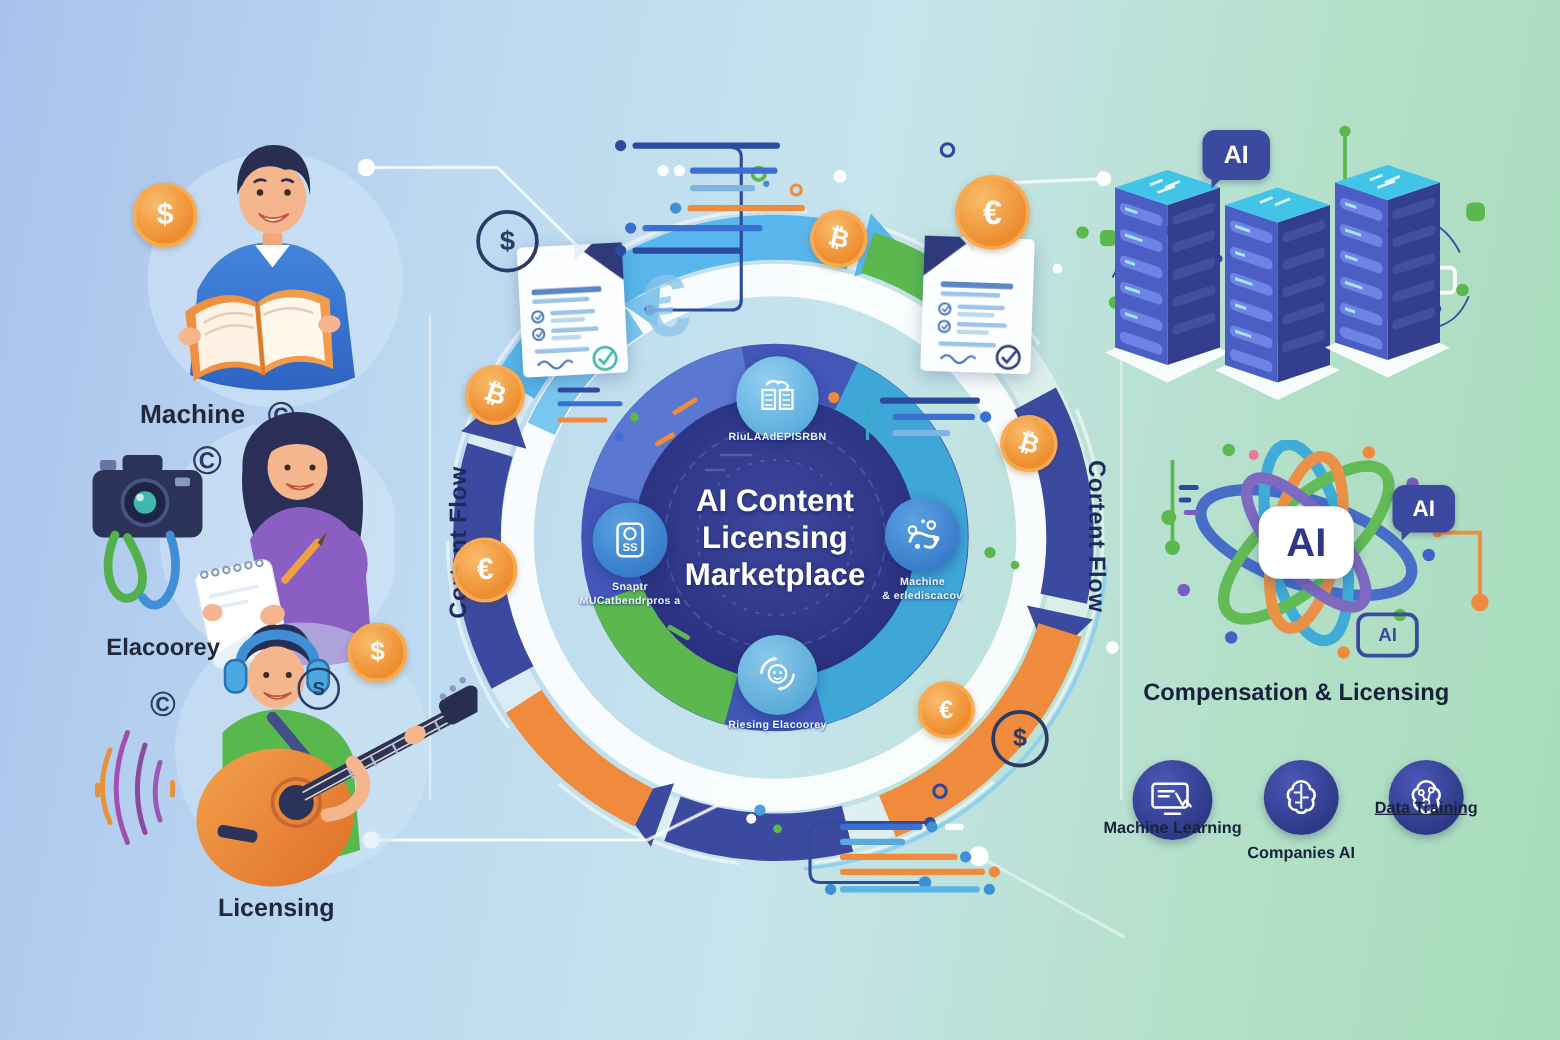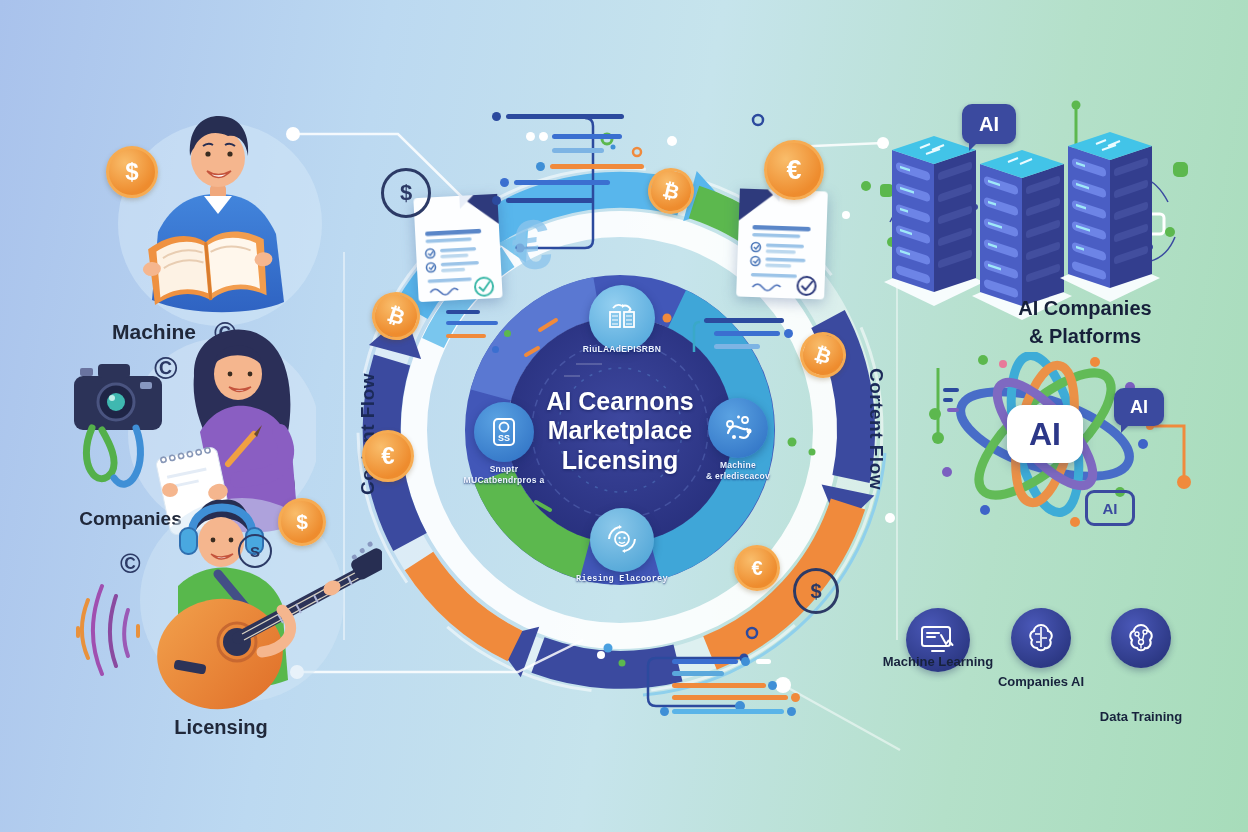--- a/index.html
+++ b/index.html
@@ -189,21 +189,21 @@
       <rect x="32" y="52" width="32" height="14" rx="4" fill="#2c3358"></rect>
       <rect x="14" y="56" width="13" height="8" rx="2" fill="#6a74a0"></rect>
       <rect x="74" y="70" width="12" height="7" rx="2" fill="#8898c0"></rect>
       <circle cx="50" cy="90" r="18" fill="#1f2546" stroke="#4a5480" stroke-width="3"></circle>
       <circle cx="50" cy="90" r="9" fill="#3fb8b0"></circle>
         <circle cx="46" cy="86" r="3" fill="#bfeee8"></circle>
       <path d="M26 116 C10 152 32 180 46 160 C52 148 44 132 36 118" fill="none" stroke="#54b04a" stroke-width="7" stroke-linecap="round"></path>
       <path d="M70 116 C84 154 62 186 48 166" fill="none" stroke="#3f8fd6" stroke-width="7" stroke-linecap="round"></path>
     </g>
   </svg>
-  <div class="lbl" style="left:68px;top:508px;width:125px;font-size:19px;">Companies</div>
+  <div class="lbl" style="left:68px;top:508px;width:125px;font-size:19px;">Elacoorey</div>
   <div class="copyright" style="left:154px;top:350px;font-size:32px;">©</div>
 
   <svg class="abs" style="left:70px;top:482px" width="312" height="260" viewBox="0 0 312 260">
     <defs>
         <linearGradient id="ggrad" x1="0" y1="0" x2="1" y2="1">
       <stop offset="0%" stop-color="#f2a14c"></stop>
           <stop offset="100%" stop-color="#e06e28"></stop>
         </linearGradient>
       </defs>
     <circle cx="172" cy="118" r="102" fill="#d2e6f6" opacity=".5"></circle>
@@ -372,26 +372,26 @@
   <div class="node" style="left:590px;top:508px;width:64px;height:64px;background:radial-gradient(circle at 38% 30%,#8cc8ea,#55a8d8 80%);">
     <svg width="38" height="38" viewBox="0 0 38 38">
       <circle cx="19" cy="18" r="7" fill="none" stroke="#fff" stroke-width="1.8"></circle>
       <circle cx="16.5" cy="17" r="1.2" fill="#fff"></circle>
         <circle cx="21.5" cy="17" r="1.2" fill="#fff"></circle>
       <path d="M16 21 q3 2.5 6 0" stroke="#fff" stroke-width="1.4" fill="none"></path>
       <path d="M6 18 a13 13 0 0 1 10 -12 M32 18 a13 13 0 0 1 -10 12" stroke="#fff" stroke-width="2" fill="none"></path>
       <path d="M16 4 l3 2 l-3 2 Z M22 32 l-3 -2 l3 -2 Z" fill="#fff"></path>
     </svg>
   </div>
-  <div class="node-label" style="left:552px;top:574px;width:140px;font-family:Liberation Mono, monospace;">Riesing Elacoorey</div>
+  <div class="node-label" style="left:552px;top:574px;width:140px;">Riesing Elacoorey</div>
 
   <div class="title">
-    <div>AI Cearnons</div>
+    <div>AI Content</div>
+    <div>Licensing</div>
     <div>Marketplace</div>
-    <div>Licensing</div>
   </div>
 
   <div class="flow" style="left:283px;top:423px;transform:rotate(-90deg);">Cortent Flow</div>
   <div class="flow" style="left:791px;top:418px;transform:rotate(90deg);">Cortent Flow</div>
 
   <div class="obadge" style="left:381px;top:168px;width:44px;height:44px;font-size:22px;">$</div>
   <div class="coin" style="left:372px;top:292px;width:42px;height:42px;font-size:21px;transform:rotate(18deg);">₿</div>
   <div class="coin" style="left:362px;top:430px;width:46px;height:46px;font-size:24px;">€</div>
   <div class="coin" style="left:648px;top:168px;width:40px;height:40px;font-size:20px;transform:rotate(14deg);">₿</div>
   <div class="coin" style="left:764px;top:140px;width:54px;height:54px;font-size:27px;">€</div>
@@ -512,24 +512,20 @@
             <rect x="4" y="54" width="34" height="8" rx="3"></rect>
             <rect x="4" y="76" width="34" height="8" rx="3"></rect>
             <rect x="4" y="98" width="34" height="8" rx="3"></rect>
           </g>
       </g>
       <polygon points="0,14 42,0 84,14 42,28" fill="#42c4e8"></polygon>
       <path d="M28 12 l10 -4 M40 14 l12 -5 M34 18 l14 -5" stroke="#eafbff" stroke-width="2" fill="none"></path>
     </g>
   </svg>
   <div class="ai-bubble" style="left:962px;top:104px;width:54px;height:40px;font-size:20px;">AI</div>
-  <div class="lbl" style="left:1000px;top:294px;width:170px;font-size:20px;font-weight:bold;color:#16203a;line-height:1.4;">
-    <div>AI Companies</div>
-    <div>&amp; Platforms</div>
-  </div>
 
   <svg class="abs" style="left:925px;top:352px" width="255" height="195" viewBox="0 0 255 195">
     <g fill="none" stroke-width="9" opacity=".92" stroke-linecap="round">
       <ellipse cx="120" cy="82" rx="88" ry="34" stroke="#3f63c8" transform="rotate(18 120 82)"></ellipse>
       <ellipse cx="120" cy="82" rx="80" ry="30" stroke="#35a8d8" transform="rotate(78 120 82)"></ellipse>
       <ellipse cx="120" cy="82" rx="84" ry="32" stroke="#5cb84e" transform="rotate(-42 120 82)"></ellipse>
       <ellipse cx="120" cy="82" rx="70" ry="26" stroke="#f08a3c" transform="rotate(-78 120 82)"></ellipse>
       <ellipse cx="120" cy="82" rx="66" ry="24" stroke="#7b5fc0" transform="rotate(48 120 82)"></ellipse>
     </g>
     <circle cx="58" cy="8" r="5" fill="#5cb84e"></circle>
@@ -542,20 +538,21 @@
       <circle cx="22" cy="120" r="5" fill="#7b5fc0"></circle>
     <circle cx="10" cy="62" r="6" fill="#5cb84e"></circle>
       <circle cx="78" cy="12" r="4" fill="#e87a9a"></circle>
     <rect x="18" y="36" width="16" height="4" rx="2" fill="#2c4a9e"></rect>
     <rect x="18" y="46" width="10" height="4" rx="2" fill="#2c4a9e"></rect>
     <rect x="22" y="56" width="12" height="4" rx="2" fill="#7b5fc0"></rect>
   </svg>
   <div class="ai-card" style="left:1007px;top:405px;width:76px;height:58px;font-size:32px;">AI</div>
   <div class="ai-bubble" style="left:1114px;top:388px;width:50px;height:38px;font-size:18px;">AI</div>
   <div class="ai-outline" style="left:1085px;top:490px;width:44px;height:30px;font-size:15px;">AI</div>
+  <div class="lbl" style="left:912px;top:544px;width:250px;font-size:19px;font-weight:bold;color:#16203a;">Compensation &amp; Licensing</div>
 
   <div class="cap-circle" style="left:906px;top:608px;width:64px;height:64px;">
     <svg width="40" height="36" viewBox="0 0 40 36">
       <rect x="4" y="5" width="28" height="19" rx="2.5" fill="none" stroke="#fff" stroke-width="2"></rect>
       <path d="M9 11 h12 M9 15 h8" stroke="#fff" stroke-width="2" stroke-linecap="round"></path>
       <path d="M23 13 l5 9 l2.5 -3.5 l4 4.5" fill="none" stroke="#fff" stroke-width="2" stroke-linecap="round" stroke-linejoin="round"></path>
       <path d="M14 29 h12" stroke="#fff" stroke-width="2" stroke-linecap="round"></path>
     </svg>
   </div>
   <div class="cap-label" style="left:873px;top:654px;">Machine Learning</div>
@@ -570,15 +567,15 @@
 
   <div class="cap-circle" style="left:1111px;top:608px;width:60px;height:60px;">
     <svg width="36" height="36" viewBox="0 0 36 36">
       <path d="M18 5 c-4 0 -7 3 -7 6 c-4 1 -5 6 -2 9 c-2 4 1 8 5 8 c1 3 7 3 8 0 c4 1 7 -4 5 -8 c3 -3 2 -8 -2 -9 c0 -3 -3 -6 -7 -6 z" fill="none" stroke="#fff" stroke-width="2"></path>
       <circle cx="14" cy="14" r="2" fill="none" stroke="#fff" stroke-width="1.4"></circle>
       <circle cx="22" cy="12" r="2" fill="none" stroke="#fff" stroke-width="1.4"></circle>
       <circle cx="18" cy="22" r="2.5" fill="none" stroke="#fff" stroke-width="1.4"></circle>
       <path d="M15 16 l2 4 M21 14 l-1.5 6 M18 24.5 v4" stroke="#fff" stroke-width="1.4"></path>
     </svg>
   </div>
-  <div class="cap-label" style="left:1076px;top:709px;">Data Training</div>
+  <div class="cap-label" style="left:1076px;top:638px;text-decoration:underline;">Data Training</div>
 
 </div>
 
 </body></html>

